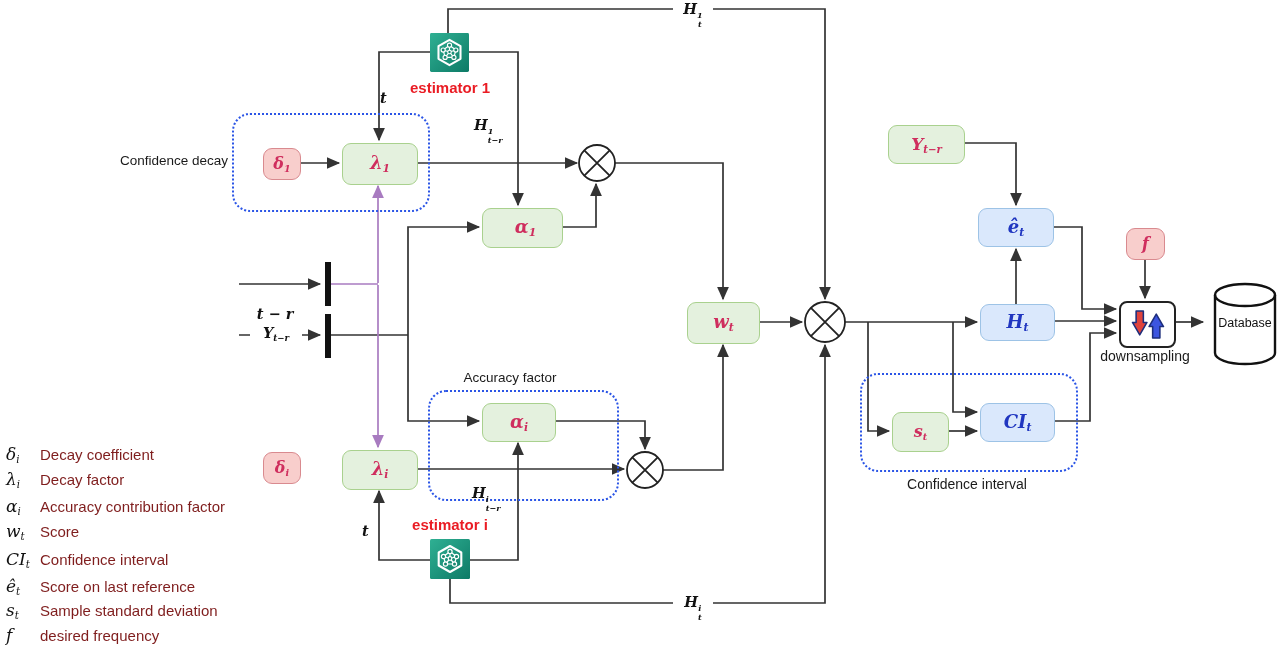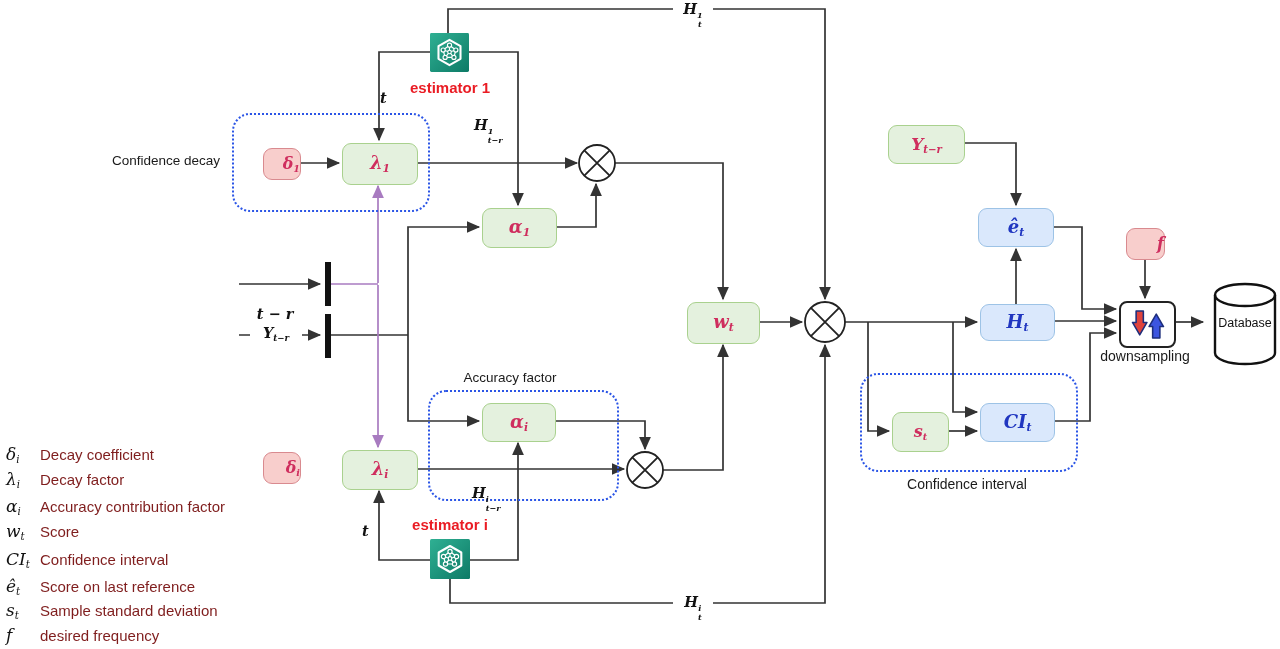--- a/index.html
+++ b/index.html
@@ -3,21 +3,21 @@
 <meta charset="utf-8">
 <style>
   html,body{margin:0;padding:0;background:#fff;}
   #canvas{position:relative;width:1280px;height:649px;background:#fff;overflow:hidden;
           font-family:"Liberation Sans",sans-serif;color:#1a1a1a;}
   #wires{position:absolute;left:0;top:0;z-index:1;}
   .dashed{position:absolute;z-index:3;border:2.4px dotted var(--dash_blue);border-radius:18px;}
   .nbox{position:absolute;z-index:4;border-radius:9px;border:1.5px solid;display:flex;
         align-items:center;justify-content:center;}
   .green{background:var(--green_fill);border-color:var(--green_border);color:var(--crimson);}
-  .pink{background:var(--pink_fill);border-color:var(--pink_border);color:var(--crimson);justify-content:flex-end;}
+  .pink{background:var(--pink_fill);border-color:var(--pink_border);color:var(--crimson);}
   .blue{background:var(--blue_fill);border-color:var(--blue_border);color:var(--blue_text);}
   .m{font-family:"DejaVu Serif","Liberation Serif",serif;font-style:italic;}
   .sb{font-size:0.6em;vertical-align:-0.32em;font-style:italic;}
   .ss{display:inline-flex;flex-direction:column;font-size:0.56em;line-height:1.12;
       vertical-align:-0.5em;font-style:italic;}
   .boxlab{font-size:18px;font-weight:bold;}
   .smbox{font-size:16px;font-weight:bold;}
   .lab{position:absolute;z-index:5;}
   .linelab{font-family:"DejaVu Serif","Liberation Serif",serif;font-style:italic;
            font-size:14.5px;color:#111;font-weight:bold;}
@@ -163,21 +163,21 @@
     </svg>
   </div>
 
 
   <div class="nbox pink smbox" style="left:263px;top:148px;width:36px;height:30px;">
     <span class="m"><span>δ</span><span class="sb">1</span></span>
   </div>
   <div class="nbox green boxlab" style="left:342px;top:143px;width:74px;height:40px;">
     <span class="m"><span>λ</span><span class="sb">1</span></span>
   </div>
-  <div class="nbox green boxlab" style="left:482px;top:208px;width:73px;height:38px;">
+  <div class="nbox green boxlab" style="left:482px;top:208px;width:73px;height:38px;padding-left:6px;">
     <span class="m"><span>α</span><span class="sb">1</span></span>
   </div>
   <div class="nbox pink smbox" style="left:263px;top:452px;width:36px;height:30px;">
     <span class="m"><span>δ</span><span class="sb">i</span></span>
   </div>
   <div class="nbox green boxlab" style="left:342px;top:450px;width:74px;height:38px;">
     <span class="m"><span>λ</span><span class="sb">i</span></span>
   </div>
   <div class="nbox green boxlab" style="left:482px;top:403px;width:72px;height:37px;">
     <span class="m"><span>α</span><span class="sb">i</span></span>
@@ -206,21 +206,21 @@
 
   <div class="dsbox" style="left:1119px;top:301px;width:53px;height:43px;">
     <svg width="38" height="31" viewBox="0 0 34 30">
       <path d="M5.5,2 H12.5 V13 H16 L9,25 L2,13 H5.5 Z" fill="#e0433c" stroke="#1d2e7c" stroke-width="1.5" stroke-linejoin="round"></path>
       <path d="M25,5 L32,17 H28.5 V28 H21.5 V17 H18 Z" fill="#3c55e0" stroke="#1d2e7c" stroke-width="1.5" stroke-linejoin="round"></path>
     </svg>
   </div>
 
   <div class="lab redlab" style="left:398px;top:79px;width:104px;">estimator 1</div>
   <div class="lab redlab" style="left:398px;top:516px;width:104px;">estimator i</div>
-  <div class="lab plain" style="left:96px;top:153px;width:124px;text-align:right;">Confidence decay</div>
+  <div class="lab plain" style="left:104px;top:153px;width:124px;text-align:right;">Confidence decay</div>
   <div class="lab plain" style="left:455px;top:370px;width:110px;text-align:center;">Accuracy factor</div>
   <div class="lab plain" style="left:892px;top:476px;width:150px;text-align:center;font-size:14px;">Confidence interval</div>
   <div class="lab plain" style="left:1092px;top:348px;width:106px;text-align:center;font-size:14px;">downsampling</div>
   <div class="dbtext" style="left:1217px;top:316px;width:56px;">Database</div>
 
   <div class="lab linelab" style="left:380px;top:89px;">t</div>
   <div class="lab linelab" style="left:362px;top:522px;">t</div>
   <div class="lab linelab wbg ctr" style="left:248px;top:274px;width:48px;margin-top:31px;">t − r</div>
   <div class="lab linelab wbg ctr" style="left:250px;top:324px;width:46px;">
     <span class="m"><span>Y</span><span class="sb">t−r</span></span>

